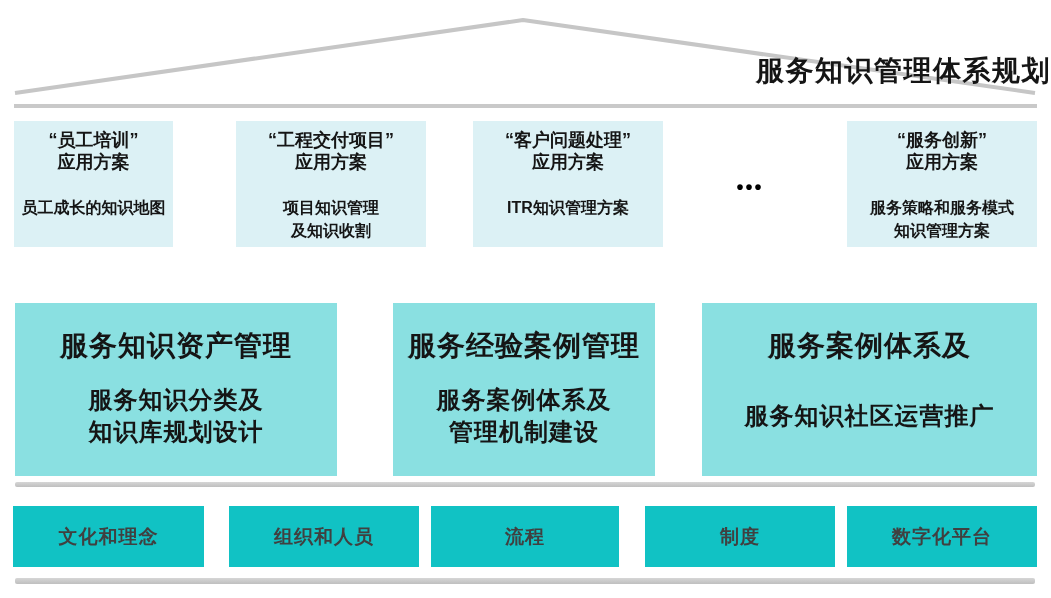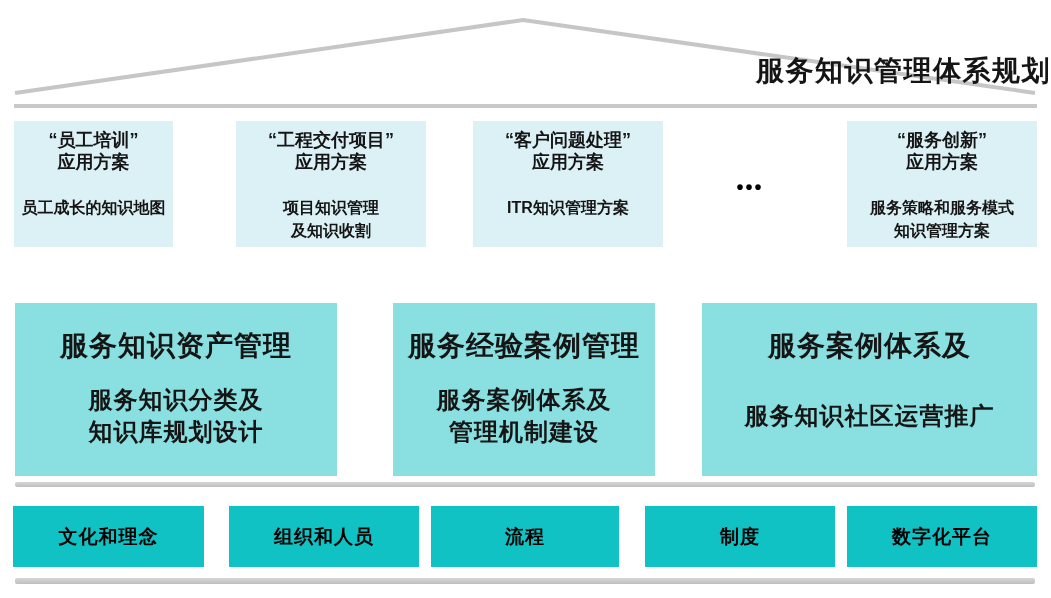--- a/index.html
+++ b/index.html
@@ -128,21 +128,21 @@
     position: absolute;
     top: 506px;
     height: 61px;
     background: #11c2c4;
     display: flex;
     align-items: center;
     justify-content: center;
     font-size: 19px;
     font-weight: 700;
     letter-spacing: 1px;
-    color: #000000;
+    color: #404040;
     white-space: nowrap;
   }
 </style>
 </head>
 <body>
 
 <div class="stage">
 
   <svg class="roof-svg" width="1051" height="100" viewBox="0 0 1051 100">
     <polyline points="15,93 523,20 1035,93" fill="none" stroke="#c6c6c6" stroke-width="4" stroke-linejoin="round"></polyline>

